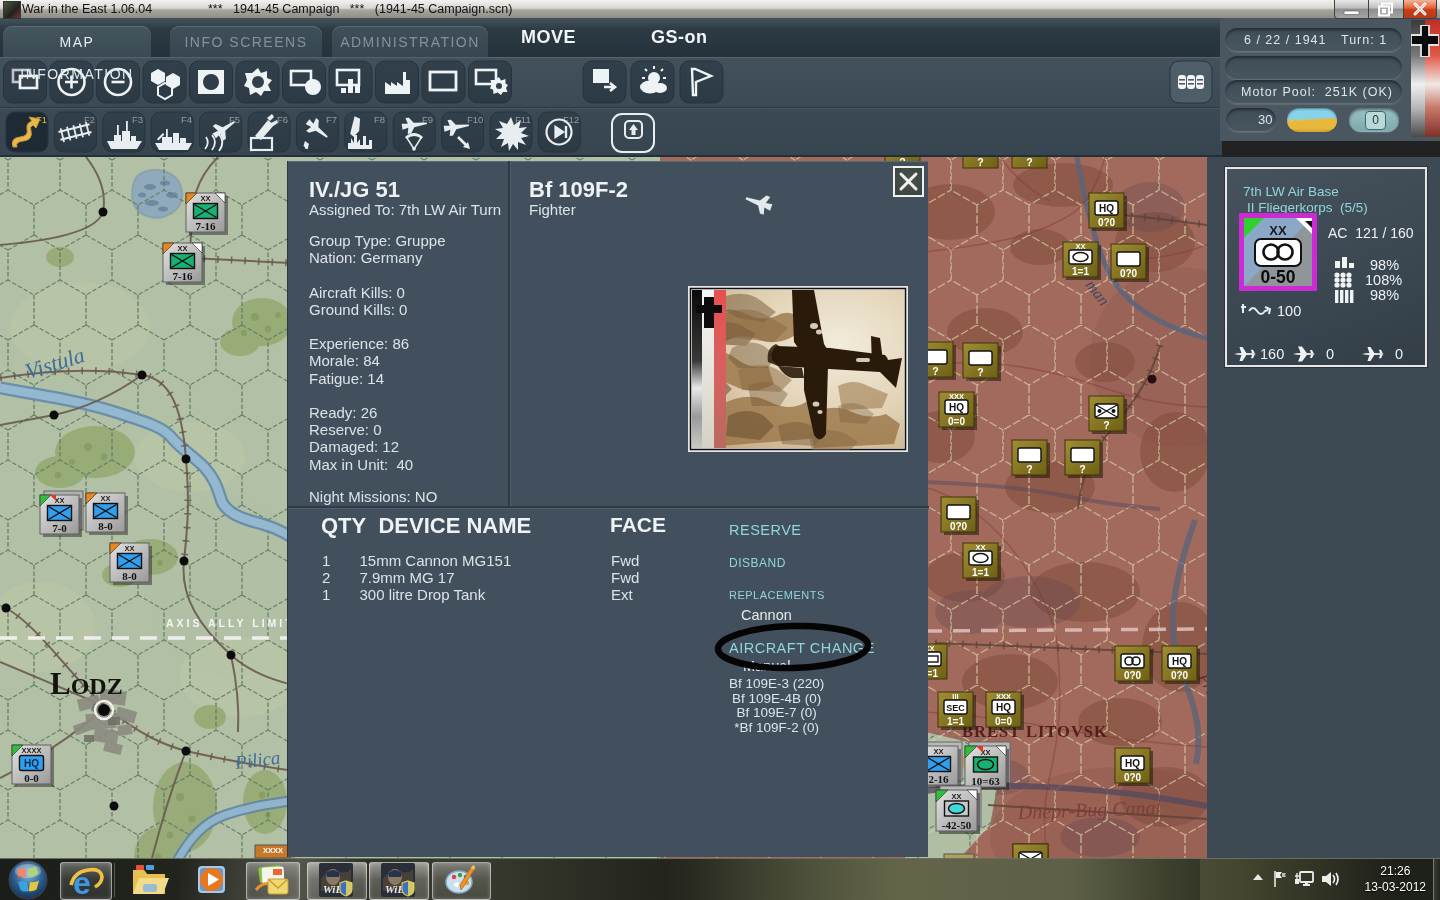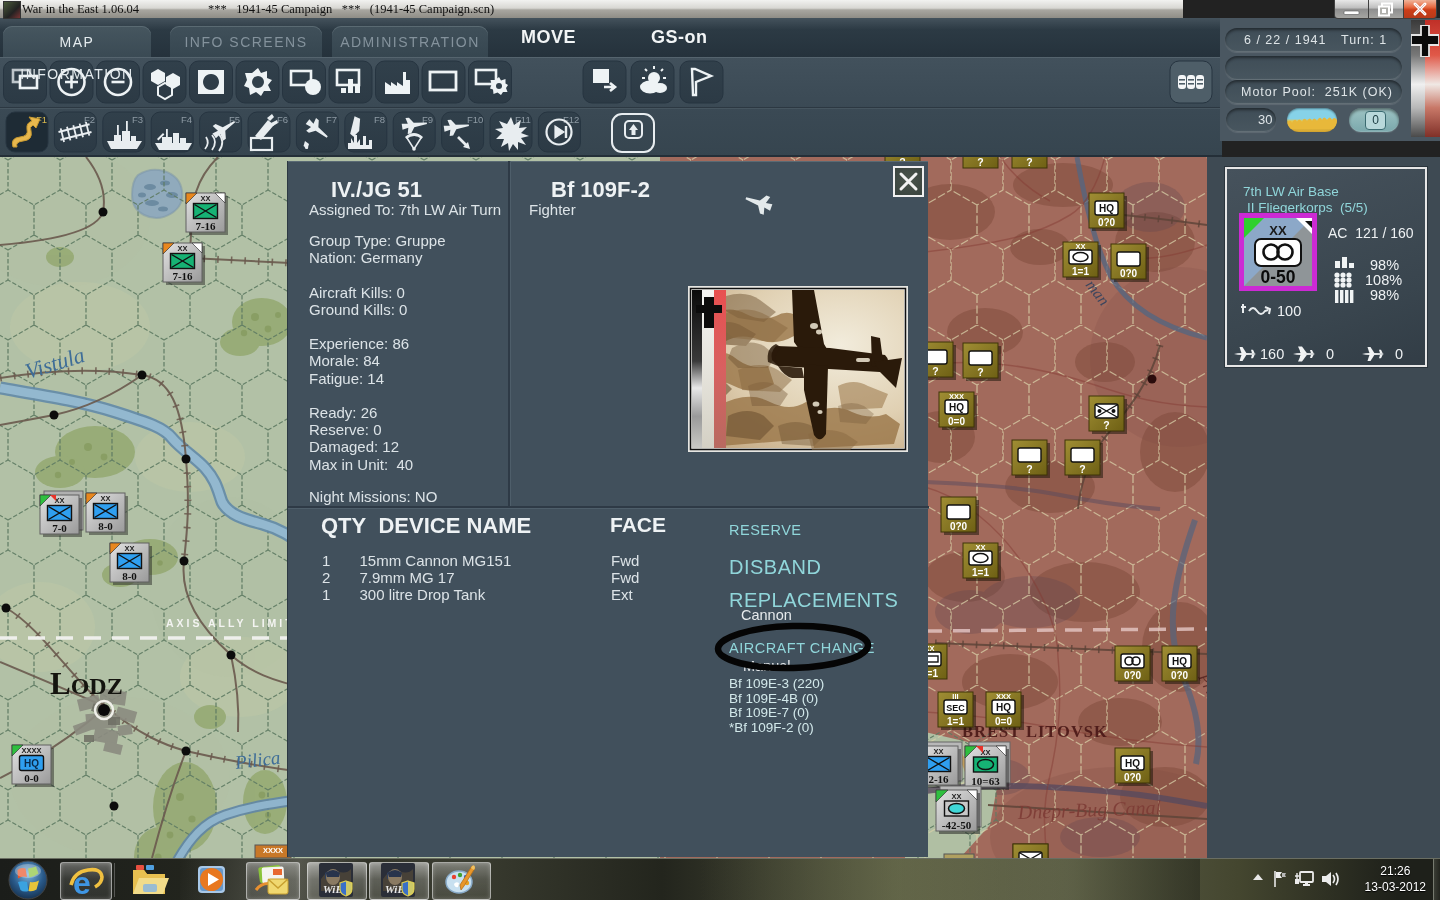--- a/index.html
+++ b/index.html
@@ -1,19 +1,19 @@
 <!DOCTYPE html>
 <html><head>
 <meta charset="utf-8">
 <style>
 html,body{margin:0;padding:0;width:1440px;height:900px;overflow:hidden;background:#222;font-family:"Liberation Sans",sans-serif;}
 #stage{position:absolute;left:0;top:0;width:1440px;height:900px;overflow:hidden;}
 .abs{position:absolute;}
 
-#titlebar{left:0;top:0;width:1183px;height:18px;background:linear-gradient(#f2f2f0,#d8d7d3 45%,#a8a6a0 55%,#8f8d86);font-family:Liberation Serif, serif;}
+#titlebar{left:0;top:0;width:1440px;height:18px;background:linear-gradient(#f2f2f0,#d8d7d3 45%,#a8a6a0 55%,#8f8d86);}
 #titlebar .t{position:absolute;top:2px;font-size:12.5px;color:#111;}
 #gicon{position:absolute;left:3px;top:1px;width:16px;height:16px;background:linear-gradient(135deg,#4a5a3a,#222 60%,#733);border:1px solid #333;}
 .winbtn{position:absolute;top:0;height:19px;border:1px solid #404040;border-top:none;box-sizing:border-box;}
 #btnmin{left:1334px;width:35px;background:linear-gradient(#e8e8e8,#bdbdbd 45%,#8e8e8e 50%,#a5a5a2);border-radius:0 0 0 4px;}
 #btnmax{left:1368px;width:36px;background:linear-gradient(#e8e8e8,#bdbdbd 45%,#8e8e8e 50%,#a5a5a2);}
 #btnclose{left:1403px;width:34px;background:linear-gradient(#f0b49a,#e86a42 40%,#cc3d18 55%,#b83a1a);border-radius:0 0 4px 0;}
 
 #menubar{left:0;top:18px;width:1220px;height:39px;background:linear-gradient(#44525c,#2c3a44 30%,#25323c);}
 .tab{position:absolute;top:8px;height:31px;border-radius:9px 9px 0 0;background:linear-gradient(#46565f,#3a4a54);box-shadow:inset 0 1px 0 #5a6a72;text-align:center;font-size:14px;letter-spacing:1.5px;line-height:32px;}
 .tabon{color:#e4ebee;}
@@ -24,21 +24,21 @@
 
 #sidebar{left:1220px;top:18px;width:220px;height:123px;background:#4a5761;}
 .pill{position:absolute;left:5px;width:177px;height:24px;border-radius:12px;background:linear-gradient(#3f4d57,#48565f);box-shadow:inset 0 2px 3px rgba(0,0,0,.45),inset 0 -1px 1px rgba(255,255,255,.18), 0 1px 1px rgba(255,255,255,.12);color:#dee4e7;font-size:12.5px;letter-spacing:1px;line-height:24px;}
 .spill{position:absolute;height:24px;border-radius:12px;background:linear-gradient(#3f4d57,#48565f);box-shadow:inset 0 2px 3px rgba(0,0,0,.45),inset 0 -1px 1px rgba(255,255,255,.18),0 1px 1px rgba(255,255,255,.12);color:#dee4e7;font-size:13px;line-height:24px;}
 
 #rpanel{left:1207px;top:157px;width:233px;height:701px;background:#3e4a53;}
 #ubox{position:absolute;left:18px;top:10px;width:198px;height:196px;border:2px solid #e6e6e6;background:linear-gradient(160deg,#46525c,#39454e 70%,#323d46);box-shadow:0 0 0 1px #2a343c;}
 
 #dlg{left:287px;top:161px;width:641px;height:696px;background:#41505c;box-shadow:inset 0 1px 0 #5a6a74;border-left:1px solid #2c3842;box-sizing:border-box;}
 #dlg .b{position:absolute;color:#dce3e7;font-size:15px;line-height:17.2px;white-space:pre-line;}
-#dlg .ttl{position:absolute;color:#eef2f4;font-size:22px;font-weight:bold;margin-left:22px;}
+#dlg .ttl{position:absolute;color:#eef2f4;font-size:22px;font-weight:bold;}
 .cy{color:#90d6da;}
 #closebtn{position:absolute;left:605px;top:5px;width:31px;height:31px;border:2px solid #f0f0f0;background:radial-gradient(circle at 50% 45%,#4a544c,#39433e);box-sizing:border-box;}
 
 #taskbar{left:0;top:858px;width:1440px;height:42px;background:linear-gradient(90deg,#1b1d1a,#26281f 20%,#3a3c30 32%,#23251d 46%,#53553f 62%,#5e604a 74%,#44462f 86%,#1e201a 97%);border-top:1px solid #6a6e62;box-sizing:border-box;}
 .tbtn{position:absolute;top:3px;height:36px;border-radius:3px;border:1px solid rgba(250,250,250,.55);background:linear-gradient(rgba(255,255,255,.32),rgba(255,255,255,.12) 45%,rgba(200,200,200,.10));box-shadow:inset 0 0 4px rgba(255,255,255,.25);}
 .trayico{position:absolute;top:11px;}
 #clock{position:absolute;right:14px;top:4px;text-align:center;color:#fff;font-size:12px;line-height:16px;text-shadow:0 1px 1px #000;}
 #showdesk{position:absolute;right:0;top:0;width:7px;height:42px;background:linear-gradient(90deg,#3a3d35,#23251f);border-left:1px solid #777b70;box-sizing:border-box;}
 </style>
 </head>
@@ -704,29 +704,29 @@
 
  <div style="position:absolute;left:33px;top:352px;font-size:22px;font-weight:bold;color:#eef2f4;">QTY&nbsp;&nbsp;DEVICE NAME</div>
  <div style="position:absolute;left:322px;top:352px;font-size:21px;font-weight:bold;color:#eef2f4;">FACE</div>
  <div class="b" style="left:34px;top:391px;">1&nbsp;&nbsp;&nbsp;&nbsp;&nbsp;&nbsp;&nbsp;15mm Cannon MG151
 2&nbsp;&nbsp;&nbsp;&nbsp;&nbsp;&nbsp;&nbsp;7.9mm MG 17
 1&nbsp;&nbsp;&nbsp;&nbsp;&nbsp;&nbsp;&nbsp;300 litre Drop Tank</div>
  <div class="b" style="left:323px;top:391px;">Fwd
 Fwd
 Ext</div>
  <div class="abs cy" style="left:441px;top:361px;font-size:14.5px;letter-spacing:.5px;">RESERVE</div>
- <div class="abs cy" style="left:441px;top:395px;font-size:20px;letter-spacing:.5px;">DISBAND</div>
- <div class="abs cy" style="left:441px;top:428px;font-size:20px;letter-spacing:.5px;">REPLACEMENTS</div>
+ <div class="abs cy" style="left:441px;top:395px;font-size:12px;letter-spacing:.5px;">DISBAND</div>
+ <div class="abs cy" style="left:441px;top:428px;font-size:11px;letter-spacing:.5px;">REPLACEMENTS</div>
  <div class="abs" style="left:453px;top:446px;font-size:14.5px;color:#e6eaec;">Cannon</div>
  <div class="abs" style="left:455px;top:497px;font-size:14.5px;color:#e6eaec;">Manual</div>
  <div class="abs cy" style="left:441px;top:479px;font-size:14.5px;letter-spacing:.5px;">AIRCRAFT CHANGE</div>
  <svg class="abs" style="left:425px;top:461px" width="160" height="50" viewBox="0 0 160 50">
         <ellipse cx="80" cy="25" rx="75" ry="21" fill="none" stroke="#050505" stroke-width="6.5" transform="rotate(-1.5 80 25)"></ellipse>
       </svg>
- <div class="abs" style="left:441px;top:516px;font-size:13.5px;color:#d2e8ea;line-height:14.6px;white-space:pre-line;">Bf 109E-3 (220)
+ <div class="abs" style="left:441px;top:516px;font-size:13.5px;color:#d2e8ea;line-height:14.6px;white-space:pre-line;text-align:center;">Bf 109E-3 (220)
 Bf 109E-4B (0)
 Bf 109E-7 (0)
 *Bf 109F-2 (0)</div>
 </div>
 
 <div class="abs" id="tbar">
       <div style="position:absolute;left:0;top:0;width:1222px;height:1px;background:#55646e;"></div>
       <div style="position:absolute;left:0;top:50px;width:1222px;height:1px;background:#2c3842;"></div>
       <div style="position:absolute;left:0;top:51px;width:1222px;height:1px;background:#46555f;"></div>
       <div style="position:absolute;left:0;top:98px;width:1222px;height:2px;background:#242f38;"></div>

